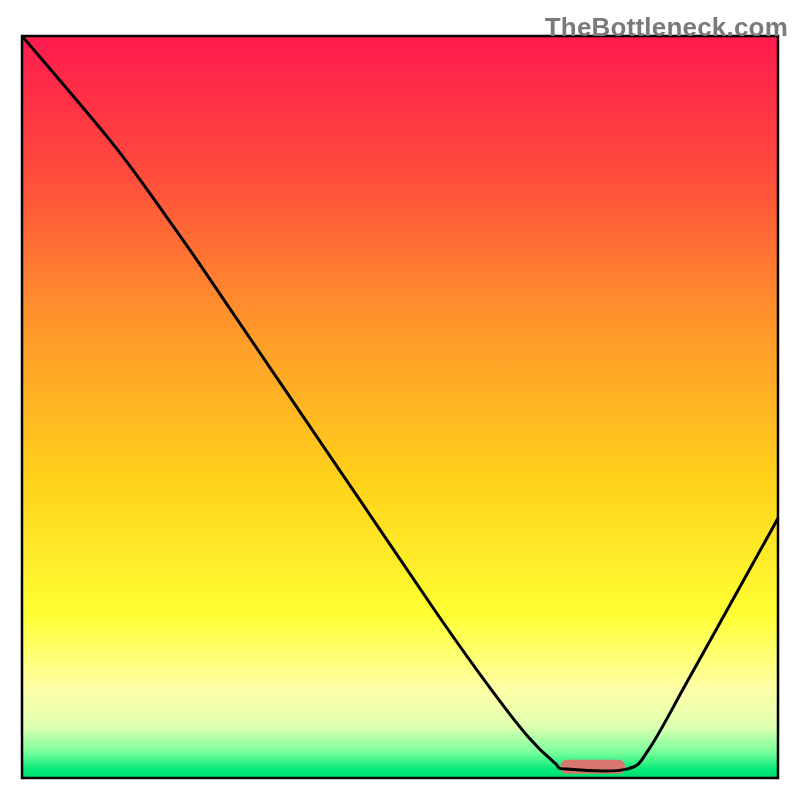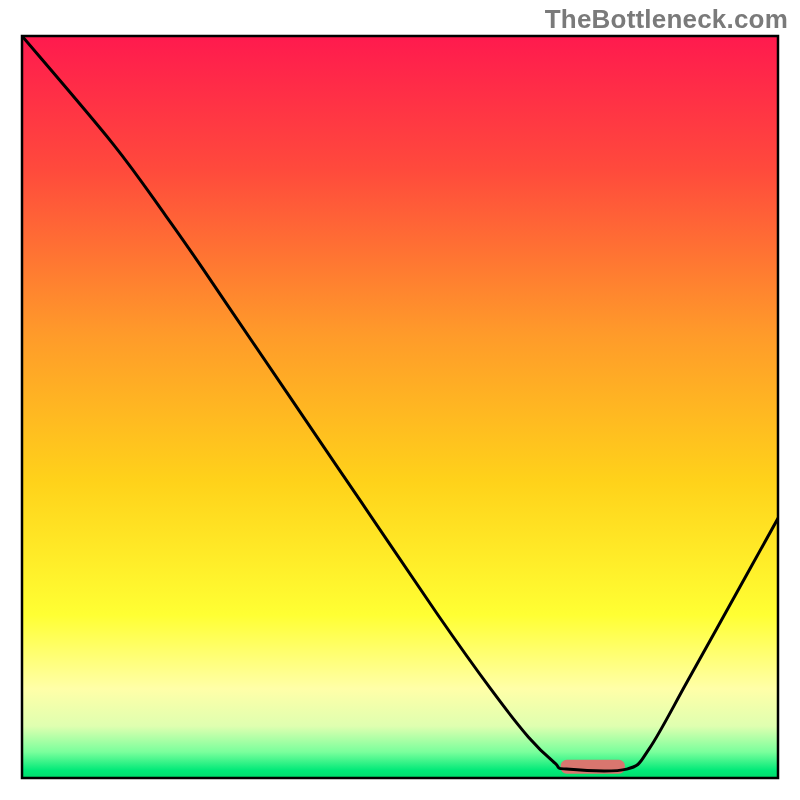--- a/index.html
+++ b/index.html
@@ -10,21 +10,21 @@
     background: #ffffff;
     overflow: hidden;
   }
   .chart-container {
     position: relative;
     width: 800px;
     height: 800px;
   }
   .watermark {
     position: absolute;
-    top: 4px;
+    top: 12px;
     right: 12px;
     font-family: Arial, Helvetica, sans-serif;
     font-size: 26px;
     font-weight: 600;
     color: #7a7a7a;
     letter-spacing: 0.2px;
     z-index: 10;
   }
   svg.plot {
     position: absolute;

